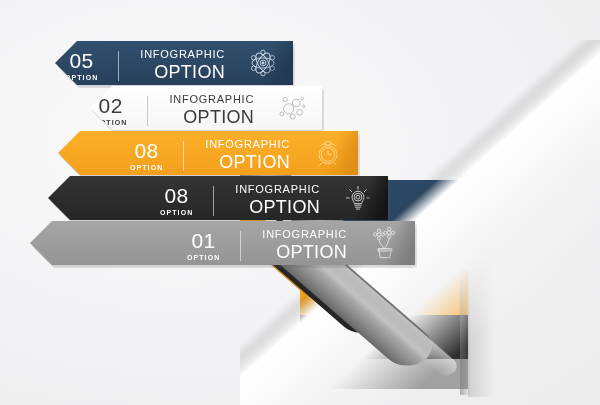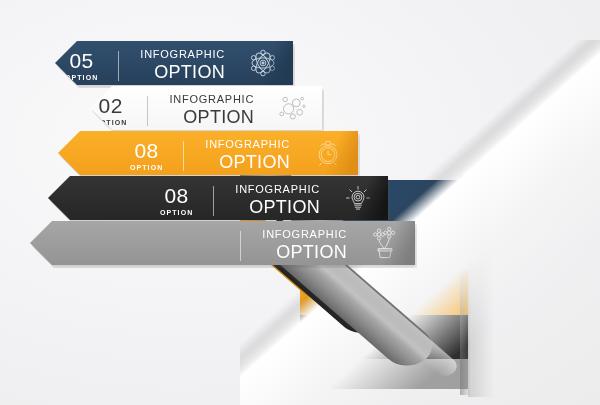--- a/index.html
+++ b/index.html
@@ -352,20 +352,24 @@
           <path d="M15.6 28.4 h8.8 M16.3 30.8 h7.4 M17.6 33 h4.8"></path>
           <path d="M20 6 v4 M29.9 10.1 l-2.8 2.8 M34 20 h-4 M10 20 H6 M10.1 10.1 l2.8 2.8"></path>
         </svg>
       </div>
     </div>
   </div>
 
   <div class="ribbon-shadow" style="left:32px; top:224px; width:385px;"></div>
   <div class="ribbon r01 light-txt">
     <div class="content">
+      <div class="numblock">
+        <span class="num">01</span>
+        <span class="numcap">OPTION</span>
+      </div>
       <div class="divider"></div>
       <div class="labels">
         <span class="lab-top">INFOGRAPHIC</span>
         <span class="lab-main">OPTION</span>
       </div>
       <div class="icon">
         <svg viewBox="0 0 40 40" fill="none" stroke="#e3e3e3" stroke-width="1.1">
           <circle cx="13" cy="10" r="2.2"></circle>
           <circle cx="13" cy="5.6" r="2"></circle>
             <circle cx="17.4" cy="10" r="2"></circle>

